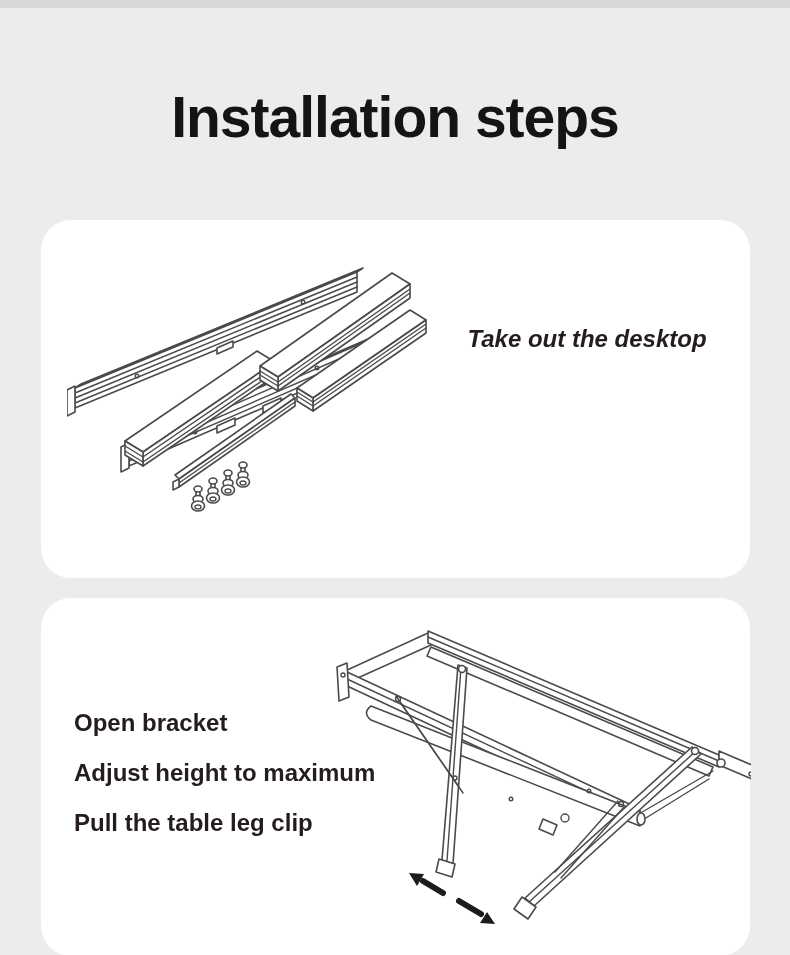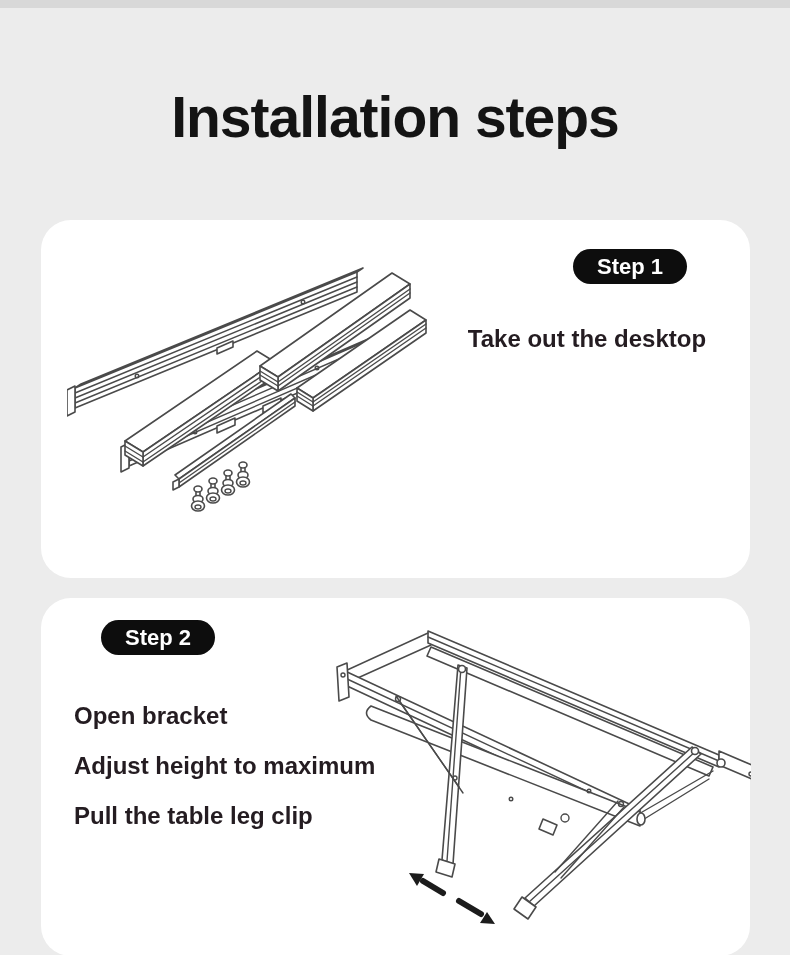--- a/index.html
+++ b/index.html
@@ -26,22 +26,22 @@
   .badge{
     position:absolute; background:var(--badge-bg); color:var(--badge-text);
     font-size:22px; font-weight:700; text-align:center;
     border-radius:18px; width:114px; height:35px; line-height:35px;
   }
   .badge.b1{ left:532px; top:29px; }
   .badge.b2{ left:60px;  top:22px; }
   .lines{ position:absolute; margin:0; }
   .lines p{ margin:0; font-weight:700; color:var(--body-text); }
   .lines.l1{ left:386px; top:95px; width:320px; text-align:center; }
-  .lines.l1 p{ font-size:24px; line-height:47px; }
-  .lines.l2{ left:33px; top:93px; width:330px; text-align:left; }
+  .lines.l1 p{ font-size:24px; line-height:47px;font-style:italic; }
+  .lines.l2{ left:33px; top:100px; width:330px; text-align:left; }
   .lines.l2 p{ font-size:24px; line-height:50px; }
   .illus{ position:absolute; }
   .illus .ln{ fill:#ffffff; stroke:var(--line-art); stroke-width:1.6;
               stroke-linejoin:round; stroke-linecap:round; }
   .illus .wire{ fill:none; stroke:var(--line-art); stroke-width:1.4;
                 stroke-linejoin:round; stroke-linecap:round; }
   .illus .arrow-shaft{ stroke:var(--arrow-color); stroke-width:6; stroke-linecap:round; }
   .illus .arrow-head{ fill:var(--arrow-color); stroke:none; }
 </style>
 </head>
@@ -144,30 +144,28 @@
         <g>
           <polygon class="ln" points="174,226 178,226 178,235 174,235"></polygon>
           <ellipse class="ln" cx="176" cy="225" rx="4" ry="3"></ellipse>
           <ellipse class="ln" cx="176" cy="235" rx="5" ry="3.5"></ellipse>
           <ellipse class="ln" cx="176" cy="242" rx="6.5" ry="5"></ellipse>
           <ellipse class="wire" cx="176" cy="243" rx="3" ry="2"></ellipse>
         </g>
       </g>
     </svg>
 
-    <div class="badge b1">Step 1</div>
 
     <div class="lines l1">
       <p>Take out the desktop</p>
     </div>
   </section>
 
   <section class="card step2">
 
-    <div class="badge b2">Step 2</div>
 
     <div class="lines l2">
       <p>Open bracket</p>
       <p>Adjust height to maximum</p>
       <p>Pull the table leg clip</p>
     </div>
 
     <svg class="illus" style="left:290px;top:25px" width="420" height="320" viewBox="0 0 420 320">
 
       <g>

